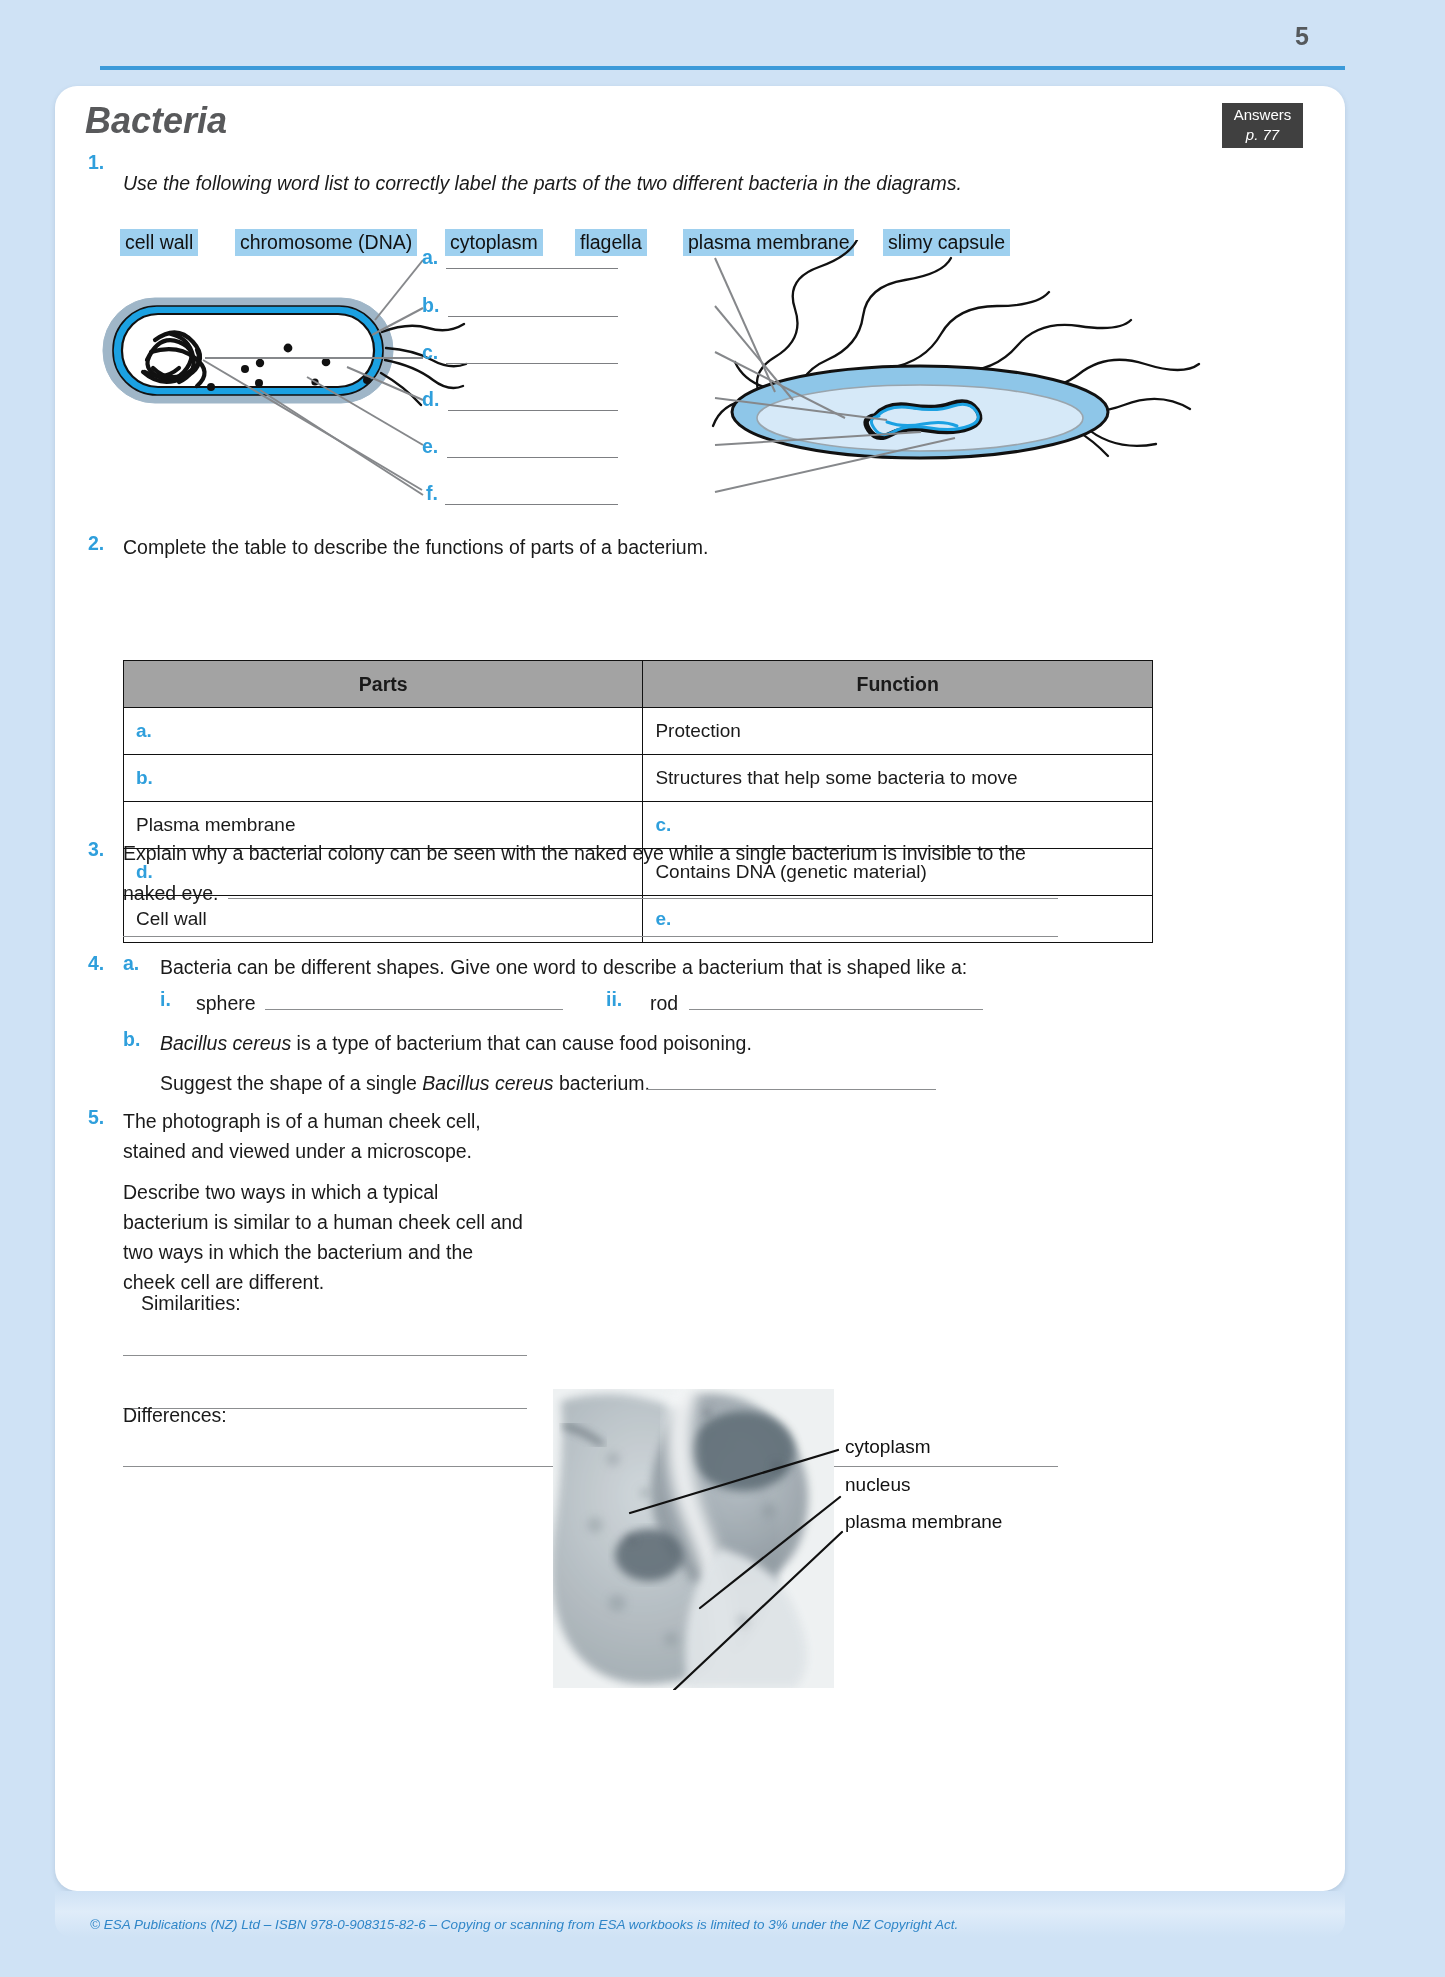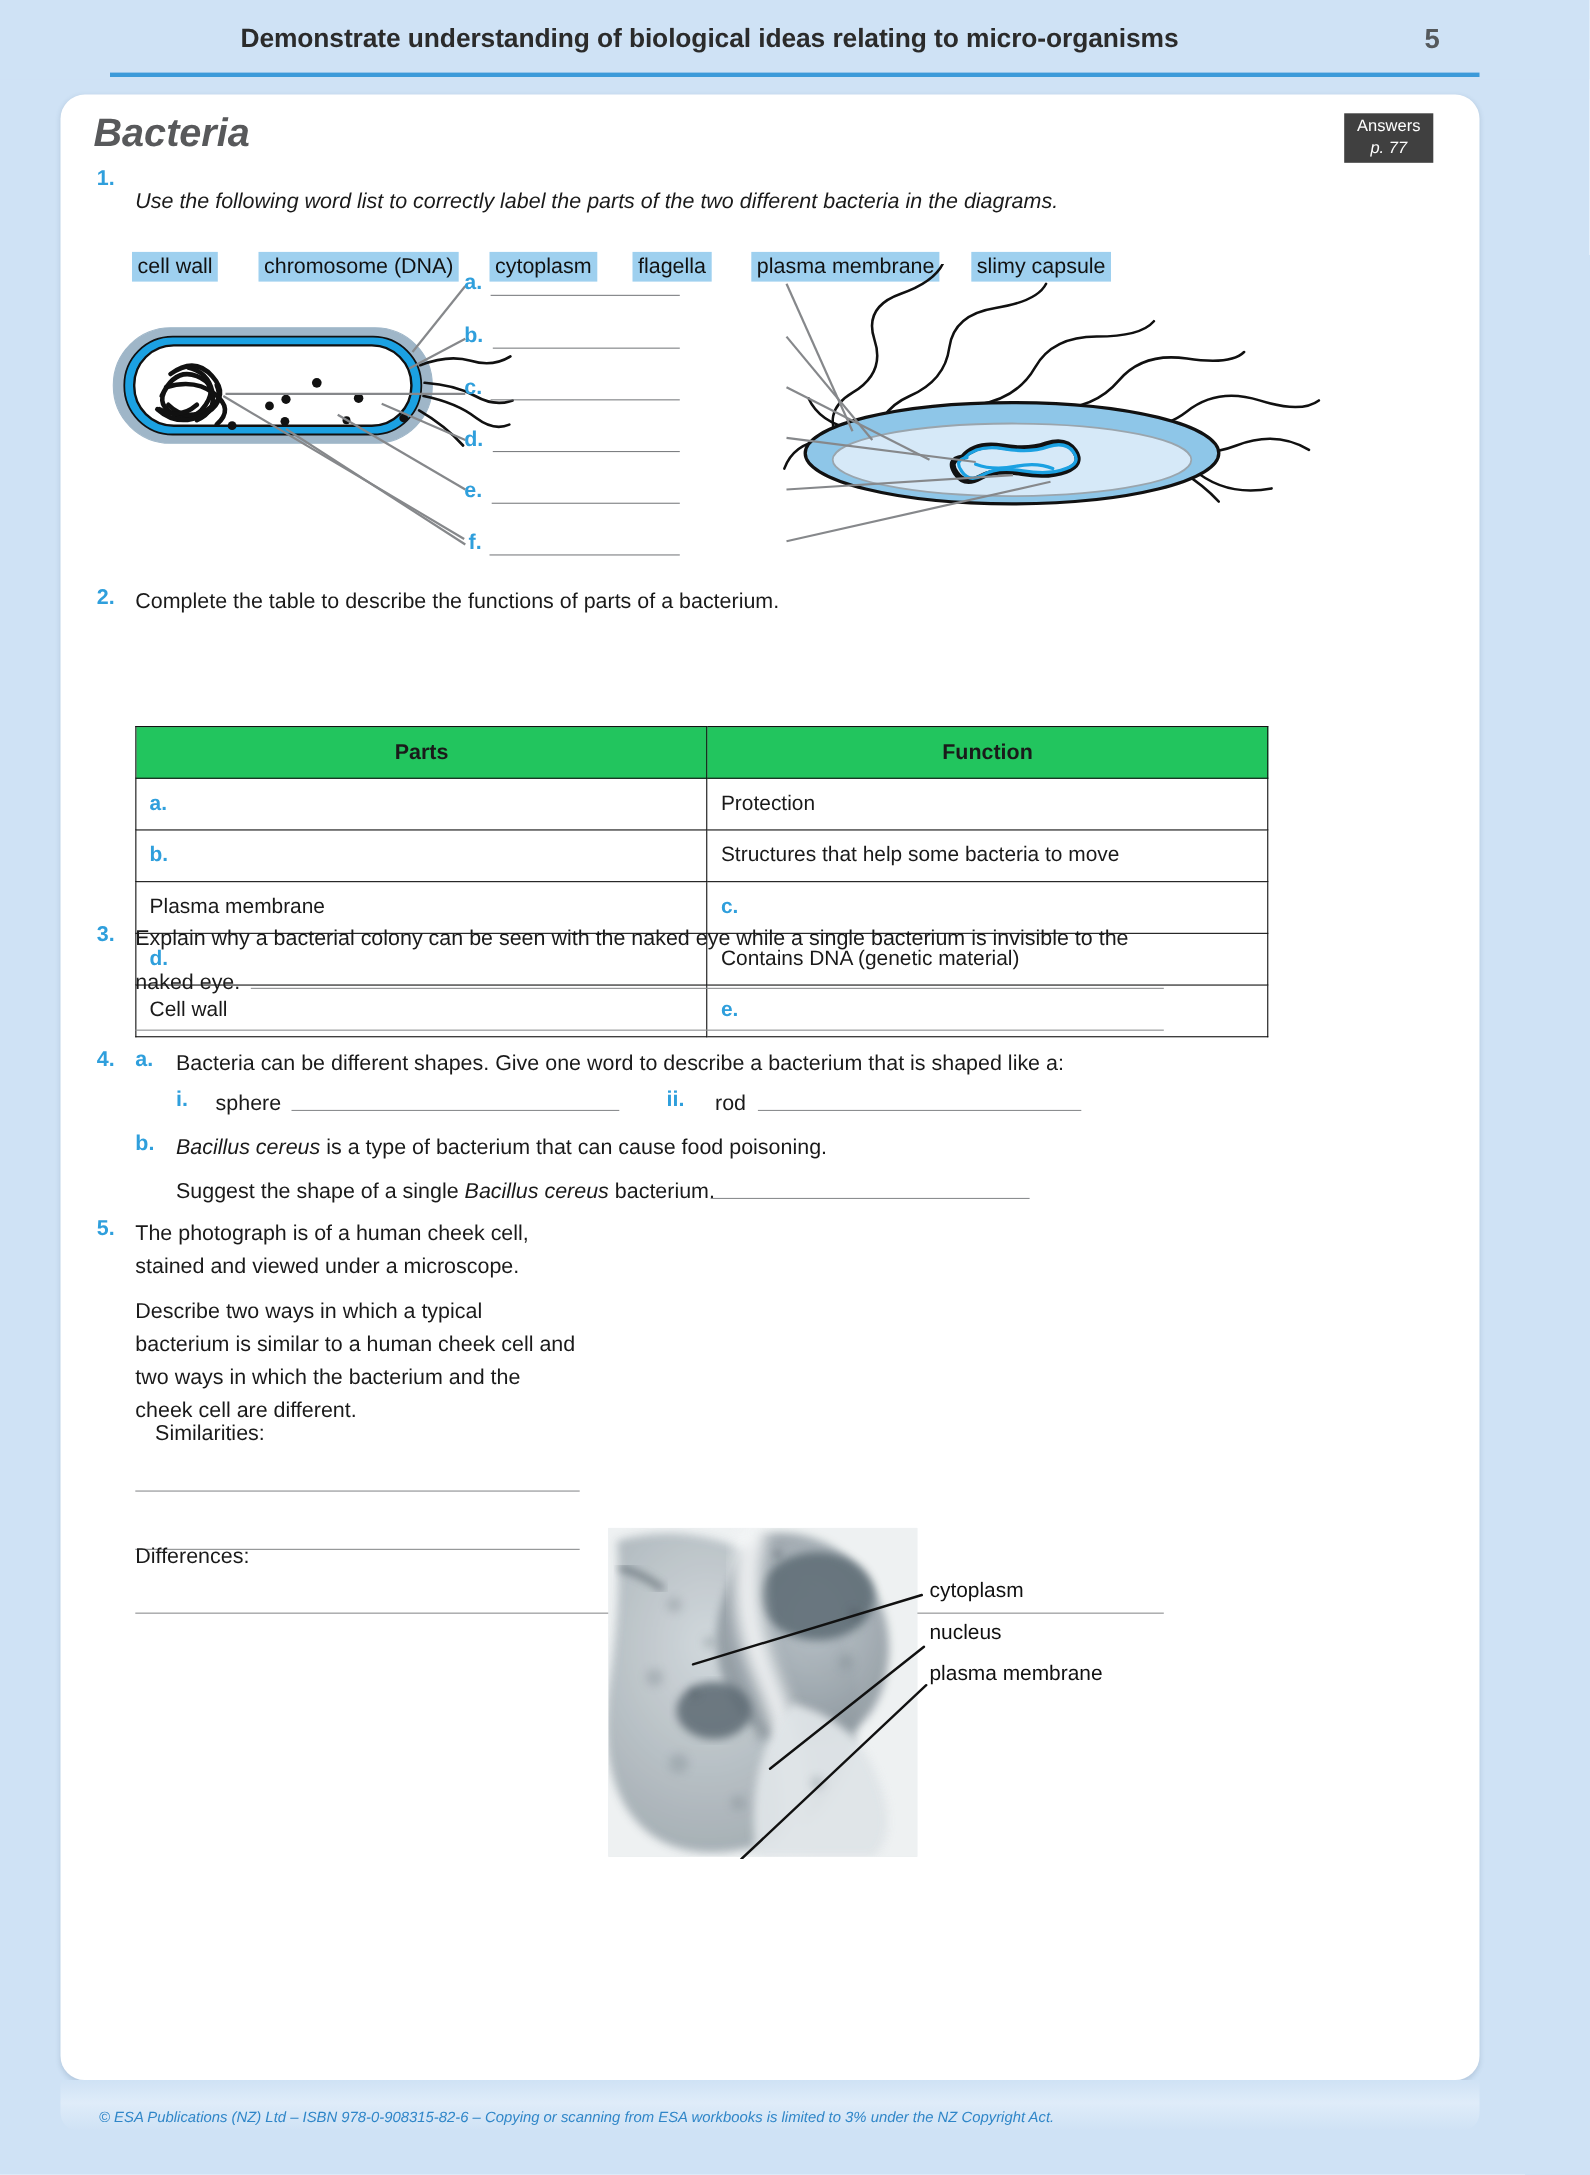--- a/index.html
+++ b/index.html
@@ -97,21 +97,21 @@
     border-collapse:collapse;
   }
   .tbl td,.tbl th{
     border:1.6px solid #111;
     font-size:19px;
     padding:9px 12px;
     height:28px;
     vertical-align:middle;
   }
   .tbl th{
-    background:#22c55e;font-weight:bold;text-align:center;font-size:19.5px;
+    background:#a3a3a3;font-weight:bold;text-align:center;font-size:19.5px;
   }
   .tbl .c1{width:510px;}
   .tbl .c2{width:500px;}
   .blu{color:#2f9fdc;font-weight:bold;}
 
   
   .rule{
     position:absolute;height:1.4px;background:#8c8e90;
   }
 
@@ -123,21 +123,20 @@
   }
   .photo svg{display:block;}
   .plabel{
     position:absolute;font-size:19px;color:#111;
   }
 </style>
 </head>
 <body>
 
 <div class="page-header">
-  <div class="header-title">Demonstrate understanding of biological ideas relating to micro-organisms</div>
   <div class="header-page-number">5</div>
   <div class="header-rule"></div>
 </div>
 
 <div class="sheet"></div>
 
 <div class="sec-title">Bacteria</div>
 <div class="answers-box">
   <div>Answers</div>
   <div class="pg">p. 77</div>

